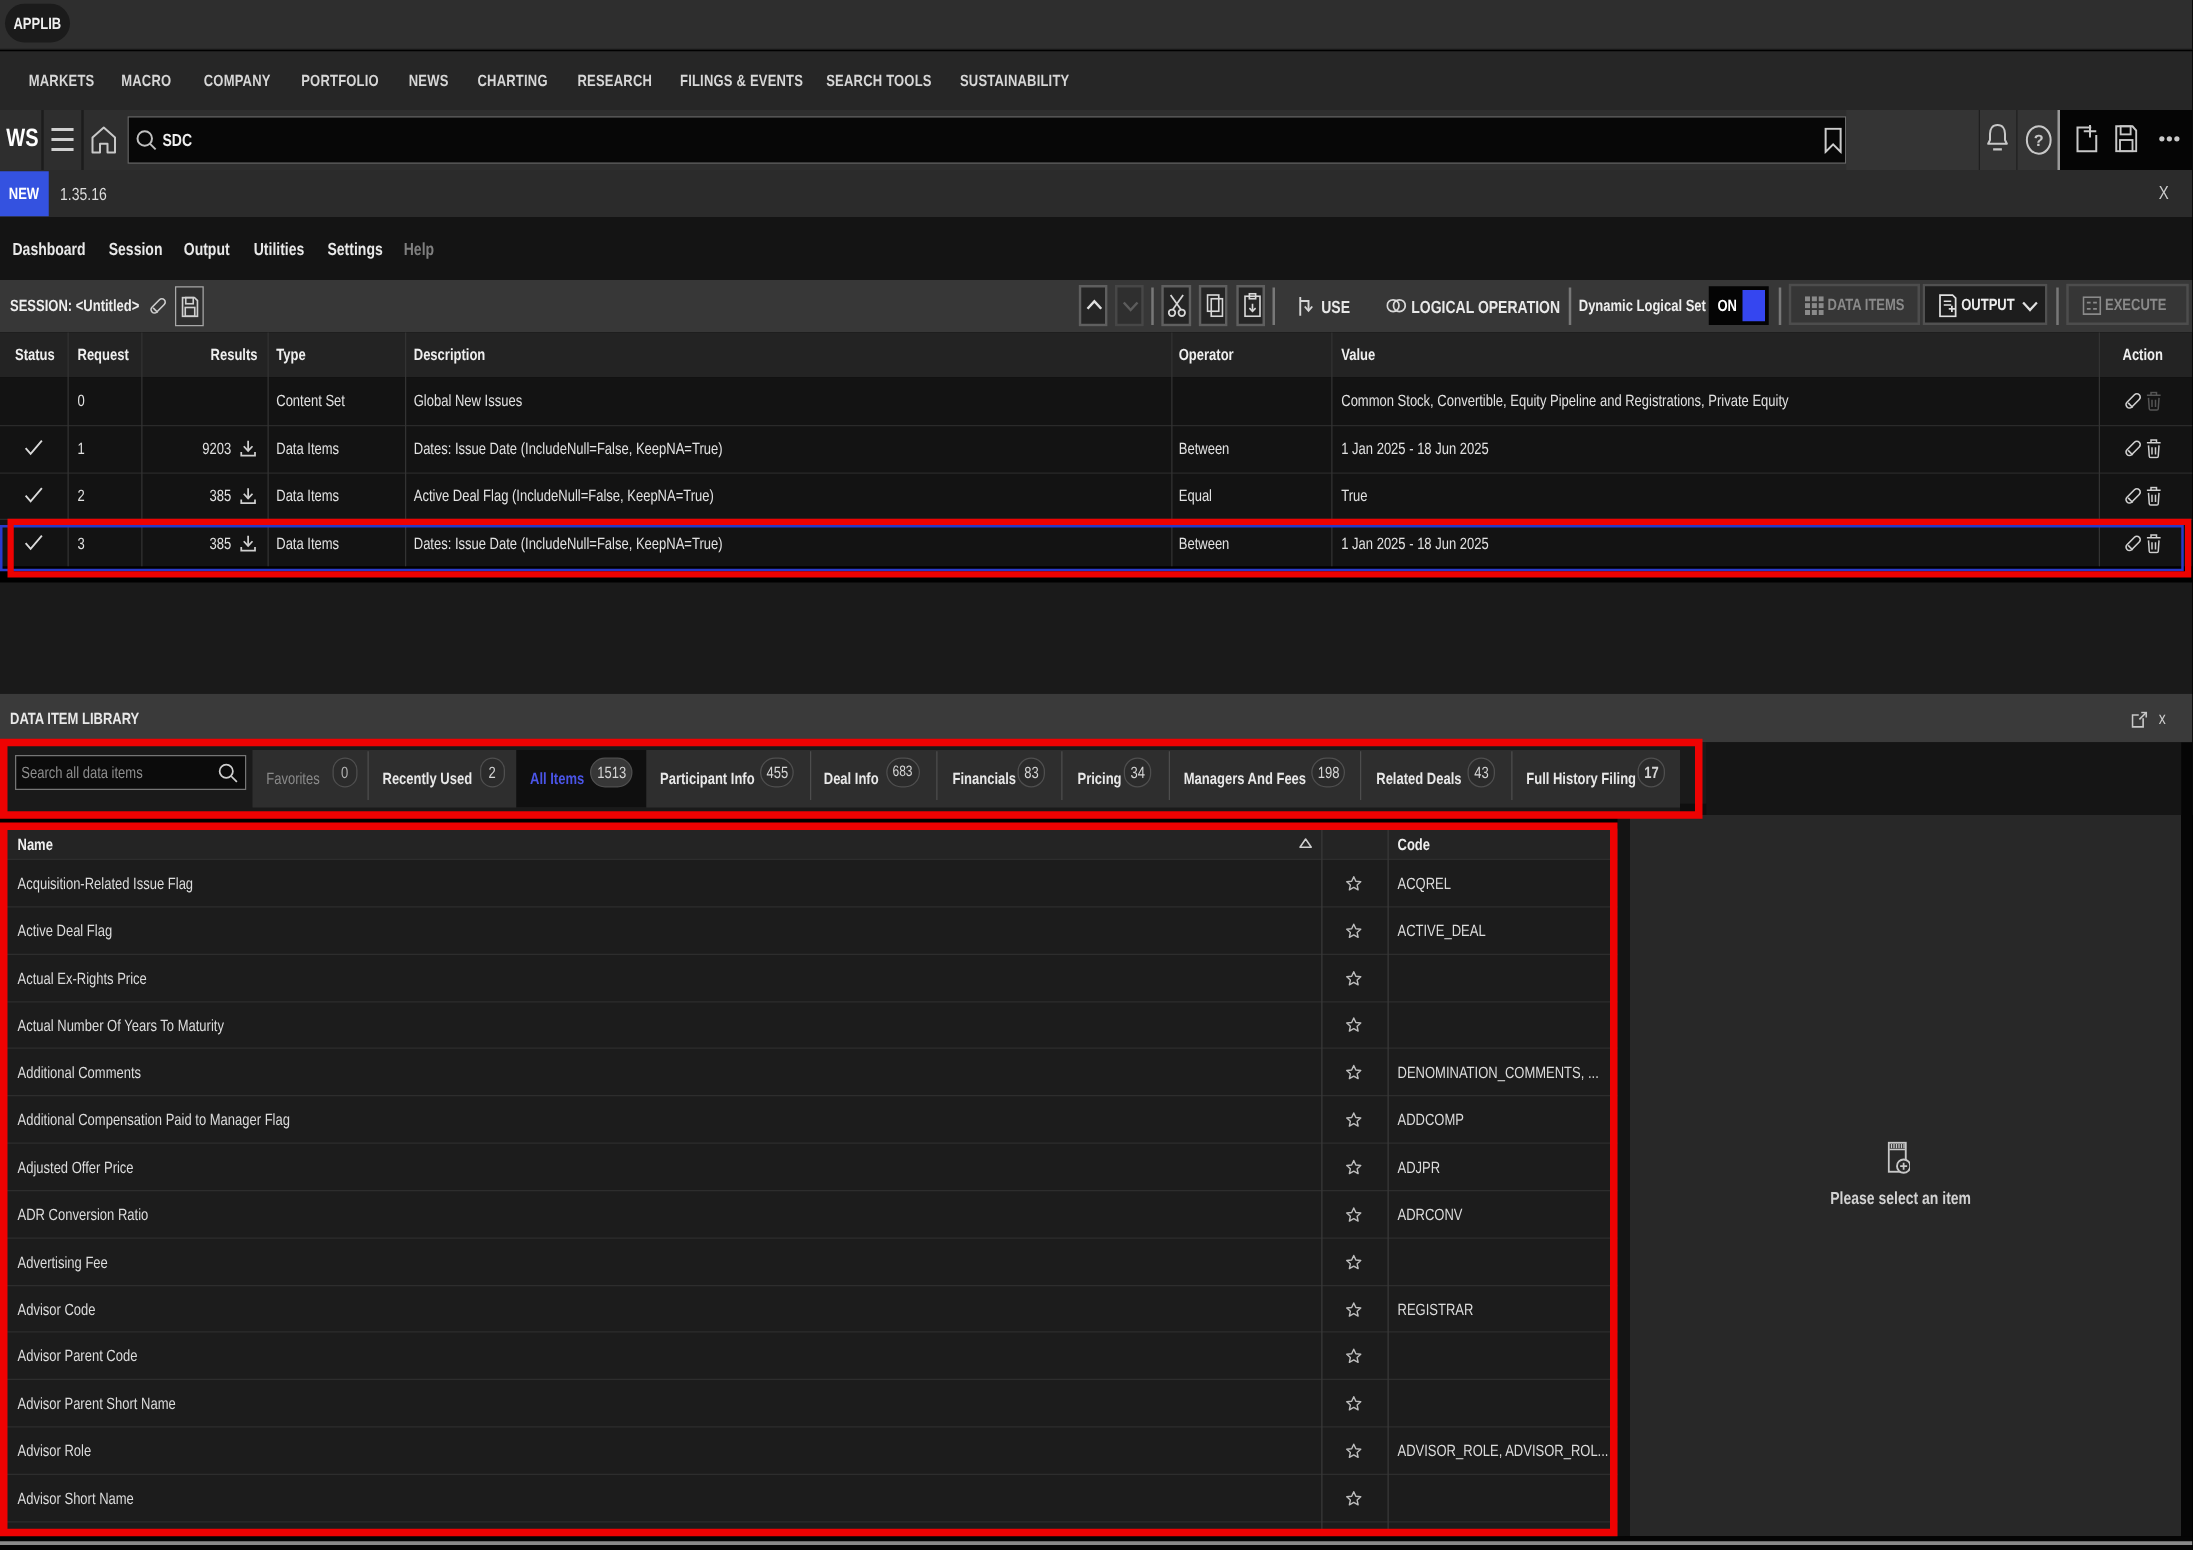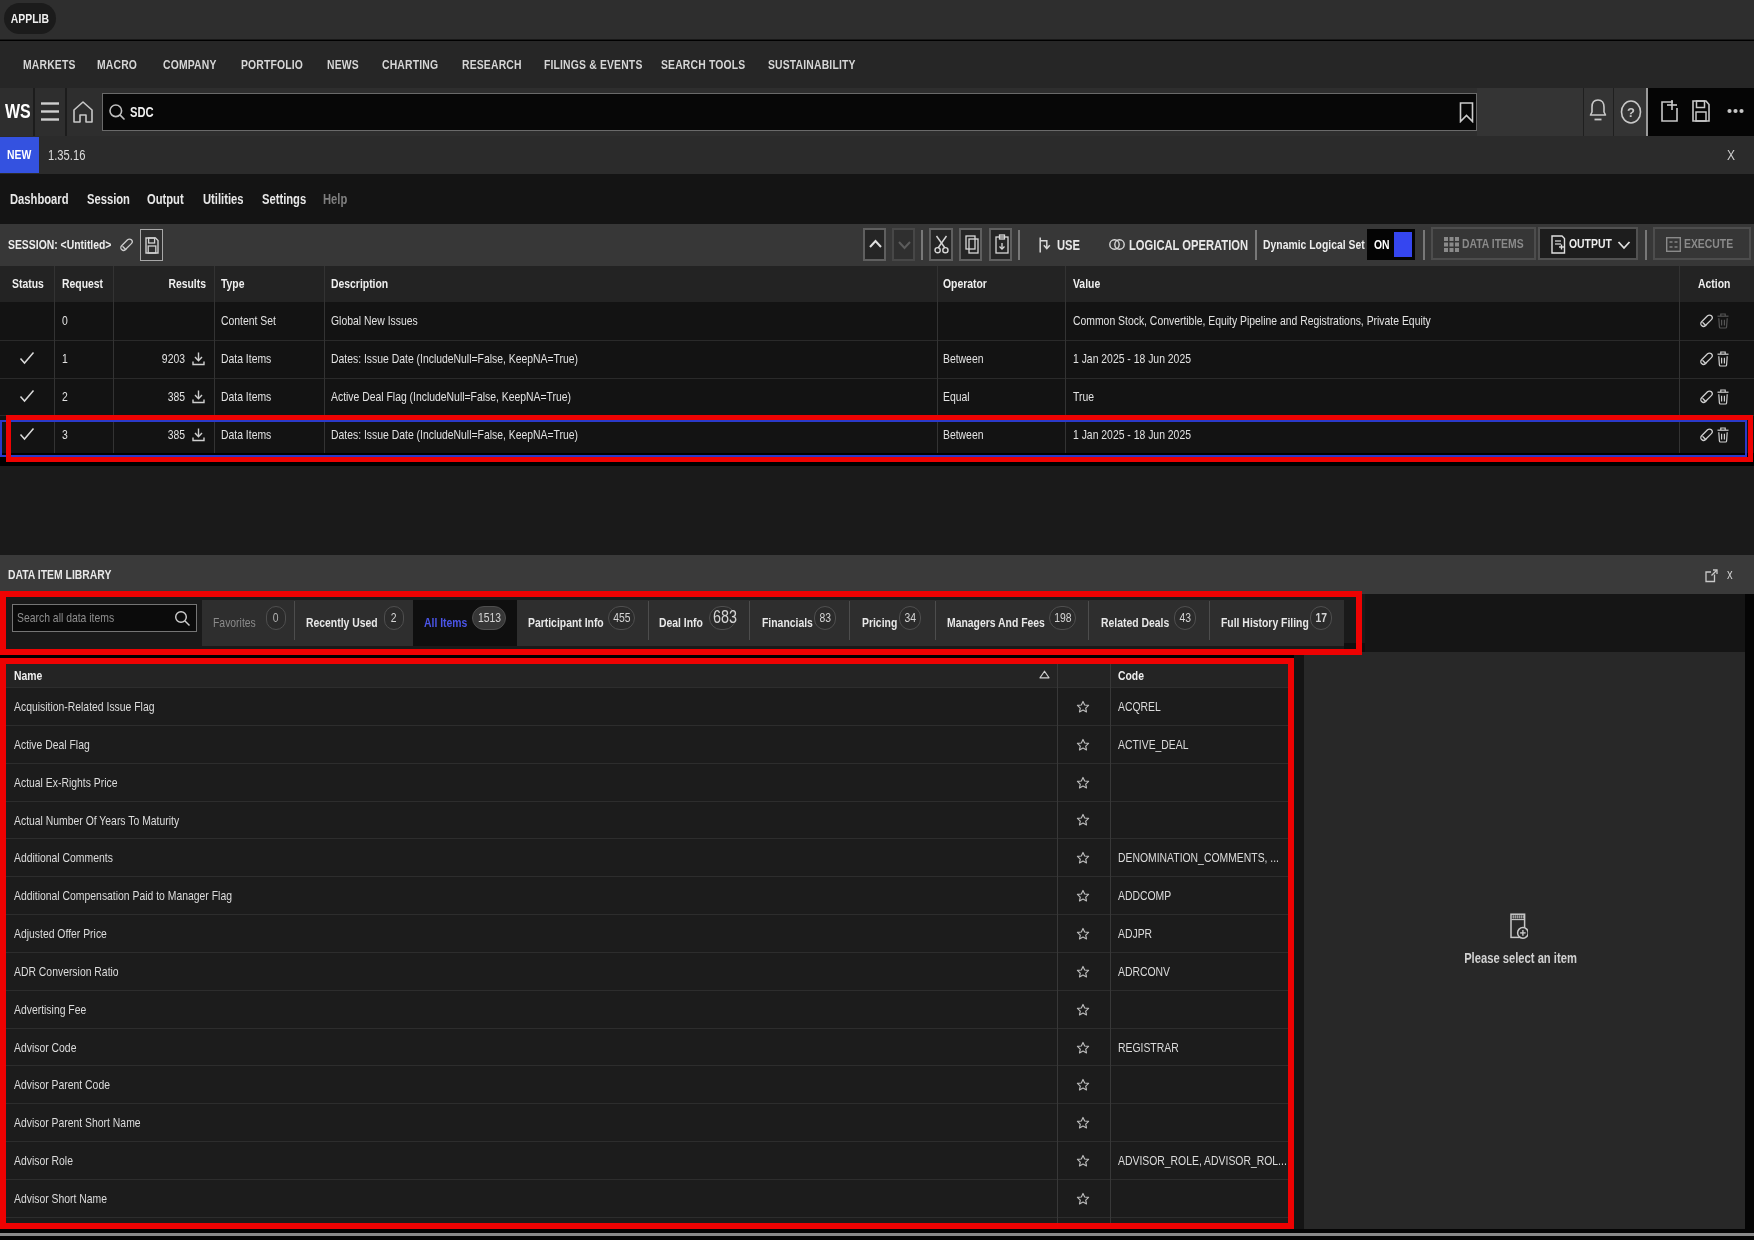--- a/index.html
+++ b/index.html
@@ -406,21 +406,21 @@
 
 <div class="abs c" style="left:213px;top:600px;height:46px;line-height:46px;font-size:13px;color:#8a8a8a;">Favorites</div>
 <div class="abs" style="left:266px;top:606px;width:20px;height:24px;border:1.5px solid #4f4f4f;border-radius:13px;background:#2b2b2b;font-size:13px;line-height:21px;text-align:center;color:#b0b0b0;"><span class="cc">0</span></div>
 <div class="abs b c" style="left:306px;top:600px;height:46px;line-height:46px;font-size:13px;color:#e8e8e8;">Recently Used</div>
 <div class="abs" style="left:384px;top:606px;width:20px;height:24px;border:1.5px solid #4f4f4f;border-radius:13px;background:#2b2b2b;font-size:13px;line-height:21px;text-align:center;color:#d5d5d5;"><span class="cc">2</span></div>
 <div class="abs b c" style="left:424px;top:600px;height:46px;line-height:46px;font-size:13px;color:#4b55e8;">All Items</div>
 <div class="abs" style="left:472px;top:606px;width:34px;height:24px;border:1.5px solid #4f4f4f;border-radius:13px;background:#373737;font-size:13px;line-height:21px;text-align:center;color:#d5d5d5;"><span class="cc">1513</span></div>
 <div class="abs b c" style="left:528px;top:600px;height:46px;line-height:46px;font-size:13px;color:#e8e8e8;">Participant Info</div>
 <div class="abs" style="left:608px;top:606px;width:27px;height:24px;border:1.5px solid #4f4f4f;border-radius:13px;background:#2b2b2b;font-size:13px;line-height:21px;text-align:center;color:#d5d5d5;"><span class="cc">455</span></div>
 <div class="abs b c" style="left:659px;top:600px;height:46px;line-height:46px;font-size:13px;color:#e8e8e8;">Deal Info</div>
-<div class="abs" style="left:709px;top:606px;width:27px;height:24px;border:1.5px solid #4f4f4f;border-radius:13px;background:#2b2b2b;font-size:18px;line-height:21px;text-align:center;color:#d5d5d5;"><span class="cc">683</span></div>
+<div class="abs" style="left:709px;top:606px;width:27px;height:24px;border:1.5px solid #4f4f4f;border-radius:13px;background:#2b2b2b;font-size:12px;line-height:21px;text-align:center;color:#d5d5d5;"><span class="cc">683</span></div>
 <div class="abs b c" style="left:762px;top:600px;height:46px;line-height:46px;font-size:13px;color:#e8e8e8;">Financials</div>
 <div class="abs" style="left:814px;top:606px;width:22px;height:24px;border:1.5px solid #4f4f4f;border-radius:13px;background:#2b2b2b;font-size:13px;line-height:21px;text-align:center;color:#d5d5d5;"><span class="cc">83</span></div>
 <div class="abs b c" style="left:862px;top:600px;height:46px;line-height:46px;font-size:13px;color:#e8e8e8;">Pricing</div>
 <div class="abs" style="left:899px;top:606px;width:22px;height:24px;border:1.5px solid #4f4f4f;border-radius:13px;background:#2b2b2b;font-size:13px;line-height:21px;text-align:center;color:#d5d5d5;"><span class="cc">34</span></div>
 <div class="abs b c" style="left:947px;top:600px;height:46px;line-height:46px;font-size:13px;color:#e8e8e8;">Managers And Fees</div>
 <div class="abs" style="left:1049px;top:606px;width:27px;height:24px;border:1.5px solid #4f4f4f;border-radius:13px;background:#2b2b2b;font-size:13px;line-height:21px;text-align:center;color:#d5d5d5;"><span class="cc">198</span></div>
 <div class="abs b c" style="left:1101px;top:600px;height:46px;line-height:46px;font-size:13px;color:#e8e8e8;">Related Deals</div>
 <div class="abs" style="left:1174px;top:606px;width:22px;height:24px;border:1.5px solid #4f4f4f;border-radius:13px;background:#2b2b2b;font-size:13px;line-height:21px;text-align:center;color:#d5d5d5;"><span class="cc">43</span></div>
 <div class="abs b c" style="left:1221px;top:600px;height:46px;line-height:46px;font-size:13px;color:#e8e8e8;">Full History Filing</div>
 <div class="abs" style="left:1310px;top:606px;width:22px;height:24px;border:1.5px solid #4f4f4f;border-radius:13px;background:#2b2b2b;font-size:13px;line-height:21px;text-align:center;color:#d5d5d5;font-weight:bold;"><span class="cc">17</span></div>

